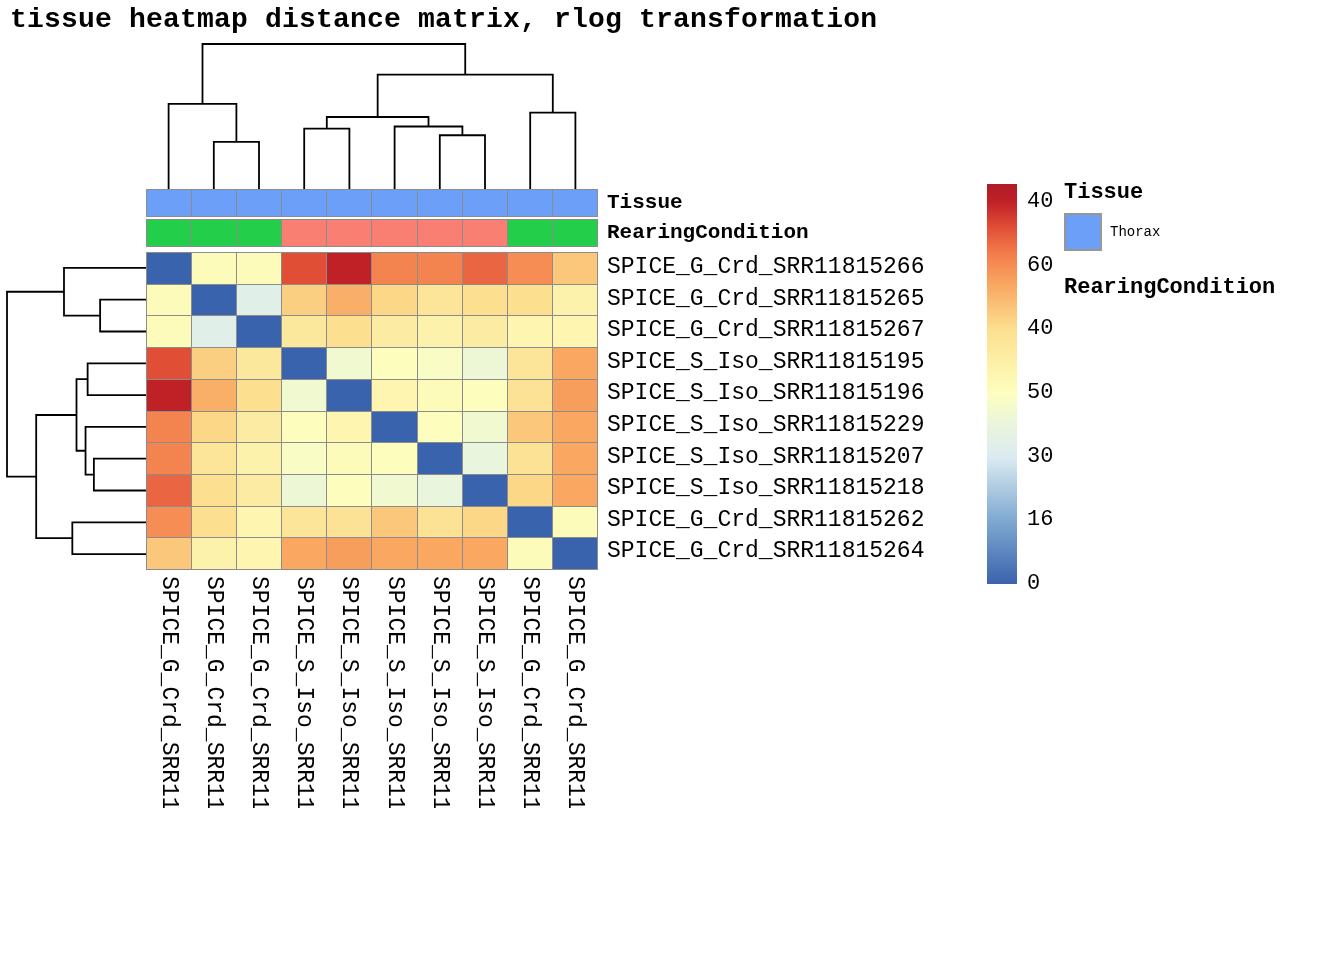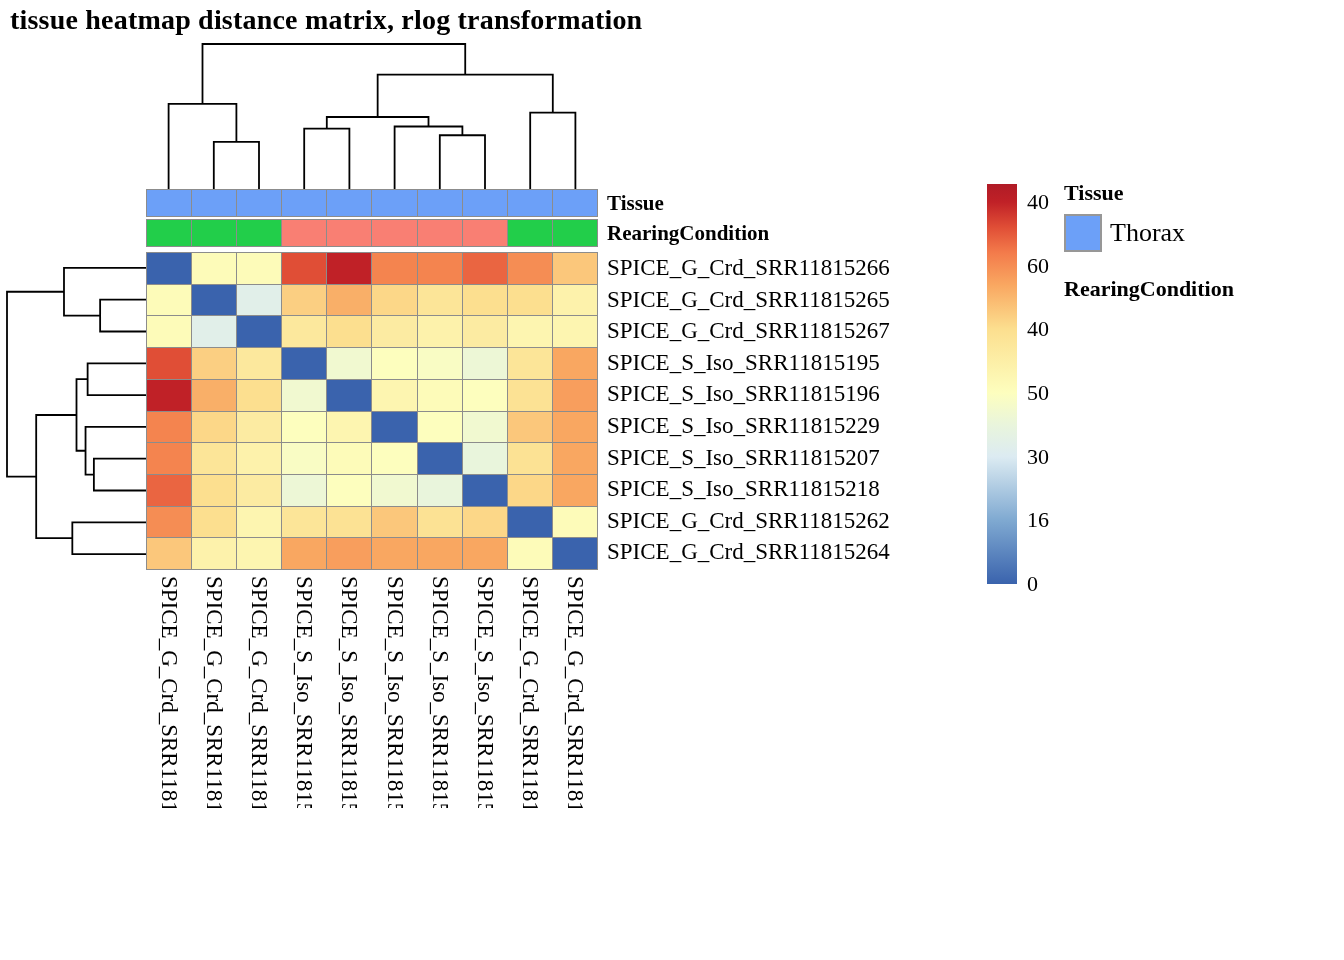--- a/index.html
+++ b/index.html
@@ -1,17 +1,17 @@
 <!DOCTYPE html>
 <html><head>
 <meta charset="utf-8">
 <style>
   html,body{margin:0;padding:0;background:#ffffff;}
   .stage{position:relative;width:1344px;height:808px;background:#ffffff;
-         font-family:Liberation Serif, serif;color:#000;overflow:hidden;}
+         font-family:Liberation Mono, monospace;color:#000;overflow:hidden;}
   .title{position:absolute;left:10px;top:4px;font-size:28px;font-weight:bold;letter-spacing:.2px;}
   svg.dendro{position:absolute;overflow:visible;}
   .annrow{position:absolute;left:146px;width:452px;height:28px;display:grid;
           grid-template-columns:repeat(10,1fr);gap:1px;background:#8c8c8c;
           border:1px solid #8c8c8c;box-sizing:border-box;}
   .annrow>div{width:100%;height:100%;}
   .trackLabel{position:absolute;left:607px;font-size:21px;font-weight:bold;white-space:nowrap;}
   #heatmap{position:absolute;left:146px;top:252px;width:452px;height:318px;display:grid;
            grid-template-columns:repeat(10,1fr);grid-template-rows:repeat(10,1fr);
            gap:1px;background:#8c8c8c;border:1px solid #8c8c8c;box-sizing:border-box;}
@@ -22,21 +22,21 @@
                  font-size:23px;white-space:nowrap;height:380px;line-height:26px;}
   #colorbar{position:absolute;left:987px;top:184px;width:30px;height:400px;}
   #cbTicks{position:absolute;left:1027px;top:184px;width:60px;height:400px;}
   #cbTicks>div{position:absolute;font-size:22px;line-height:24px;}
   .legend{position:absolute;left:1064px;top:180px;width:270px;}
   .legHead{font-size:22px;font-weight:bold;margin:0 0 8px 0;}
   .legItem{display:flex;align-items:center;}
   .legSwatch{width:38px;height:38px;border:2px solid #979797;box-sizing:border-box;}
   .legSwatch.stackTop{border-bottom-width:1px;}
   .legSwatch.stackBottom{border-top-width:1px;}
-  .legText{font-size:26px;margin-left:8px;}
+  .legText{font-size:14px;margin-left:8px;}
   .gapT{height:24px;}
 </style>
 </head>
 <body>
 
 <div class="stage">
 
   <div class="title">tissue heatmap distance matrix, rlog transformation</div>
 
   <svg id="colDendro" class="dendro" style="left:146px;top:40px;" width="452" height="150">

